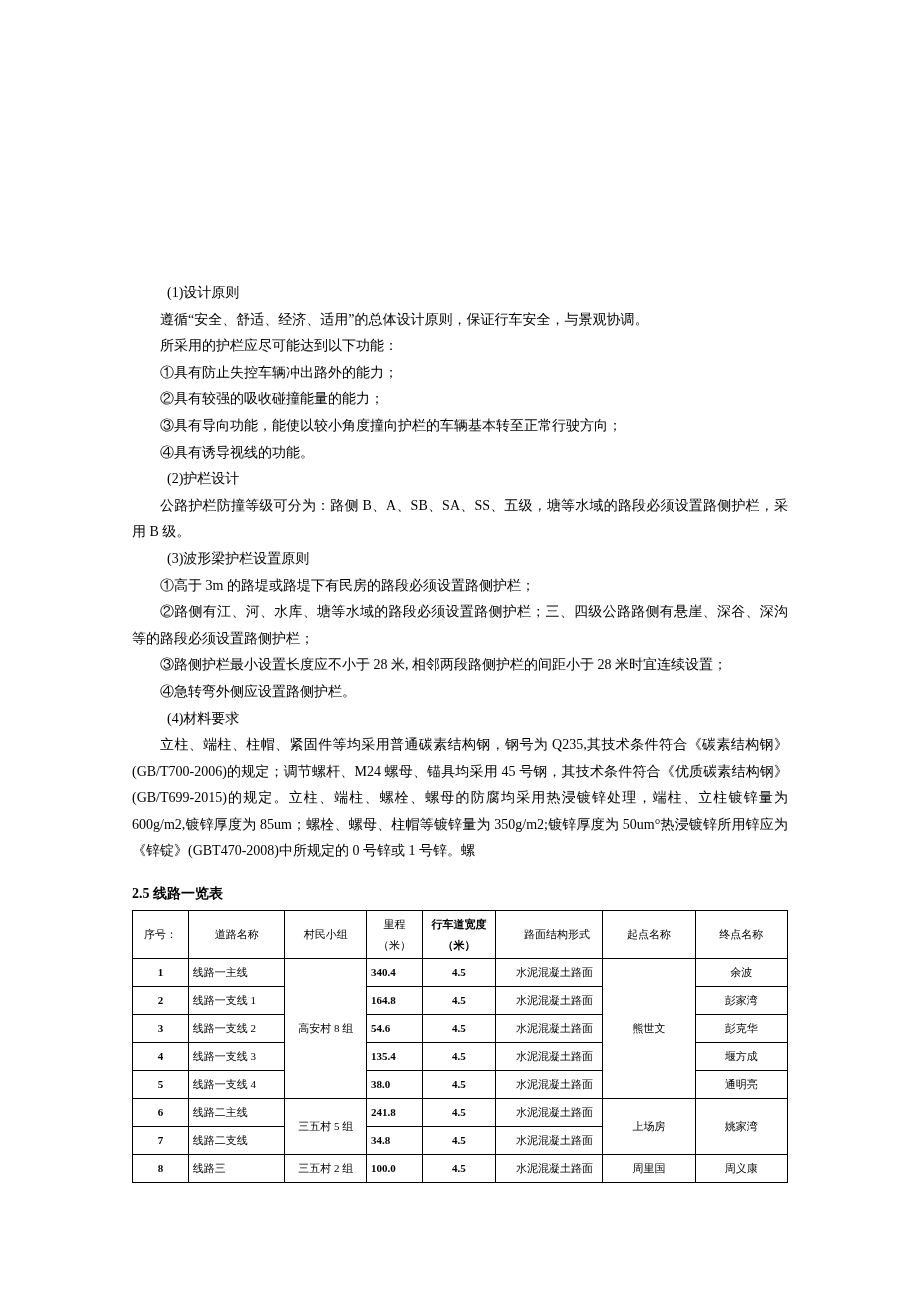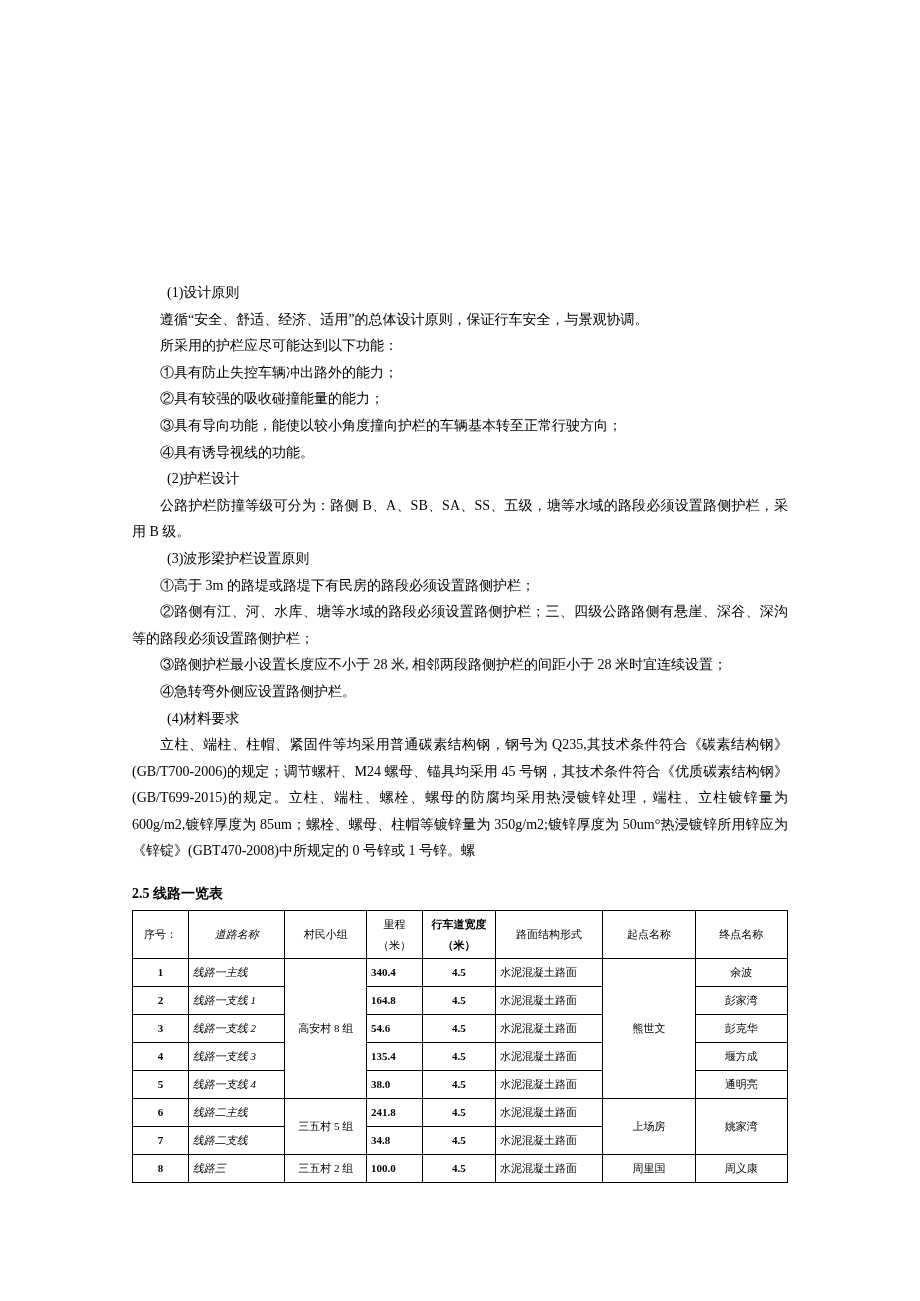--- a/index.html
+++ b/index.html
@@ -24,25 +24,25 @@
       margin-top: 2px;
     }
     th, td {
       border: 1px solid #000;
       padding: 3px 4px;
       text-align: center;
       vertical-align: middle;
     }
     th { font-weight: normal; }
     .col-seq { width: 52px; }
-    .col-name { width: 90px; text-align: left; padding-left: 4px; font-style: italic; }
+    .col-name { width: 90px; text-align: left; padding-left: 4px; }
     .col-group { width: 76px; }
     .col-mile { width: 52px; text-align: left; font-weight: bold; padding-left: 4px; }
     .col-width { width: 68px; font-weight: bold; }
-    .col-surface { width: 100px; text-align: left; padding-left: 4px; }
+    .col-surface { width: 100px; text-align: left; padding-left: 20px; }
     .col-start { width: 86px; margin-top: 19px; }
     .col-end { width: 86px; }
     .seq-bold { font-weight: bold; }
   </style>
 </head>
 <body>
 
 <p class="para indent-2">(1)设计原则</p>
 <p class="para indent">遵循“安全、舒适、经济、适用”的总体设计原则，保证行车安全，与景观协调。</p>
 <p class="para indent">所采用的护栏应尽可能达到以下功能：</p>

